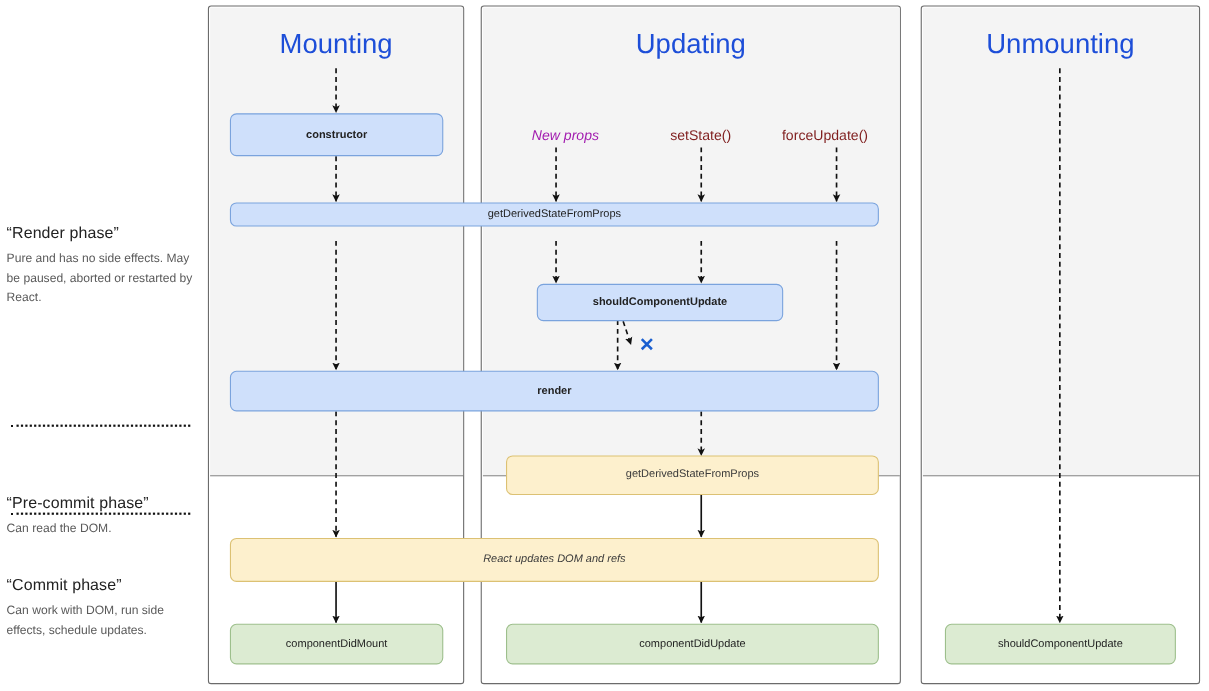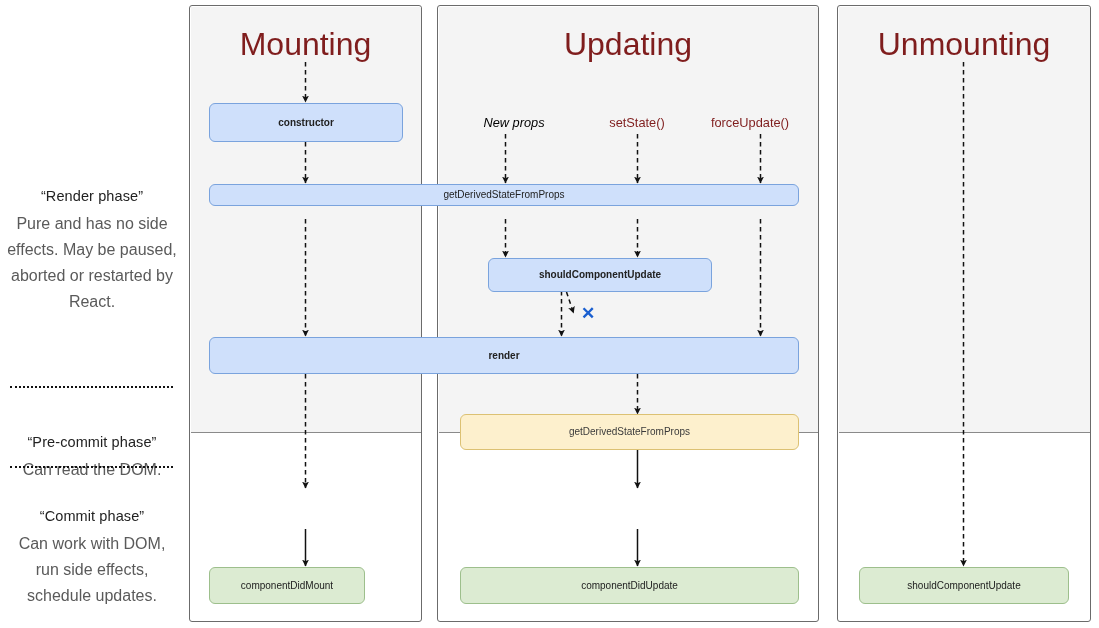--- a/index.html
+++ b/index.html
@@ -13,29 +13,29 @@
   }
   #stage {
     position: relative;
     width: 1099px;
     height: 628px;
     background: #ffffff;
     overflow: hidden;
   }
 
   
-  .phase-legend { position: absolute; text-align: center; color: #333; }
+  .phase-legend { position: absolute; color: #333; margin-top: 16px; }
   .phase-title {
     font-size: 14.5px;
     color: #222;
     letter-spacing: .1px;
     white-space: nowrap;
   }
   .phase-desc {
-    font-size: 16px;
+    font-size: 11px;
     color: #5a5a5a;
     line-height: 1.62;
     margin-top: 7px;
   }
   .dotted-rule {
     position: absolute;
     border-top: 2.5px dotted #111;
     height: 0;
   }
 
@@ -52,22 +52,22 @@
     background: #f4f4f4;
     box-sizing: border-box;
   }
   .panel-divider {
     position: absolute;
     height: 0;
     border-top: 1.1px solid #8a8a8a;
   }
   .col-title {
     position: absolute;
-    font-size: 32px;
-    color: #7f1d1d;
+    font-size: 25px;
+    color: #1d4ed8;
     text-align: center;
     white-space: nowrap;
   }
 
   
   .node {
     position: absolute;
     box-sizing: border-box;
     border-radius: 6px;
     display: flex;
@@ -85,21 +85,21 @@
 
   
   .trigger {
     position: absolute;
     font-size: 12.8px;
     color: #7f1d1d;
     text-align: center;
     white-space: nowrap;
     transform: translateX(-50%);
   }
-  .trigger.italic { font-style: italic; color: #000000; }
+  .trigger.italic { font-style: italic; color: #a21caf; }
 
   
   .conn { position: absolute; overflow: visible; }
   .xmark {
     position: absolute;
     color: #1a5fd0;
     font-size: 17px;
     font-weight: bold;
     line-height: 1;
   }
@@ -194,20 +194,21 @@
   <div class="node blue bold" style="left:209px; top:103px; width:194px; height:39px;">constructor</div>
 
   <div class="node blue" style="left:209px; top:184px; width:590px; height:22px;">getDerivedStateFromProps</div>
 
   <div class="node blue" style="left:488px; top:258px; width:224px; height:34px;font-weight:bold;">shouldComponentUpdate</div>
 
   <div class="node blue bold" style="left:209px; top:337px; width:590px; height:37px;">render</div>
 
   <div class="node yellow" style="left:460px; top:414px; width:339px; height:36px;">getDerivedStateFromProps</div>
 
-
-  <div class="node green" style="left:209px; top:567px; width:156px; height:37px;">componentDidMount</div>
+  <div class="node yellow italic" style="left:209px; top:489px; width:590px; height:40px;">React updates DOM and refs</div>
+
+  <div class="node green" style="left:209px; top:567px; width:194px; height:37px;">componentDidMount</div>
 
   <div class="node green" style="left:460px; top:567px; width:339px; height:37px;">componentDidUpdate</div>
 
   <div class="node green" style="left:859px; top:567px; width:210px; height:37px;">shouldComponentUpdate</div>
 
 </div>
 
 </body></html>

